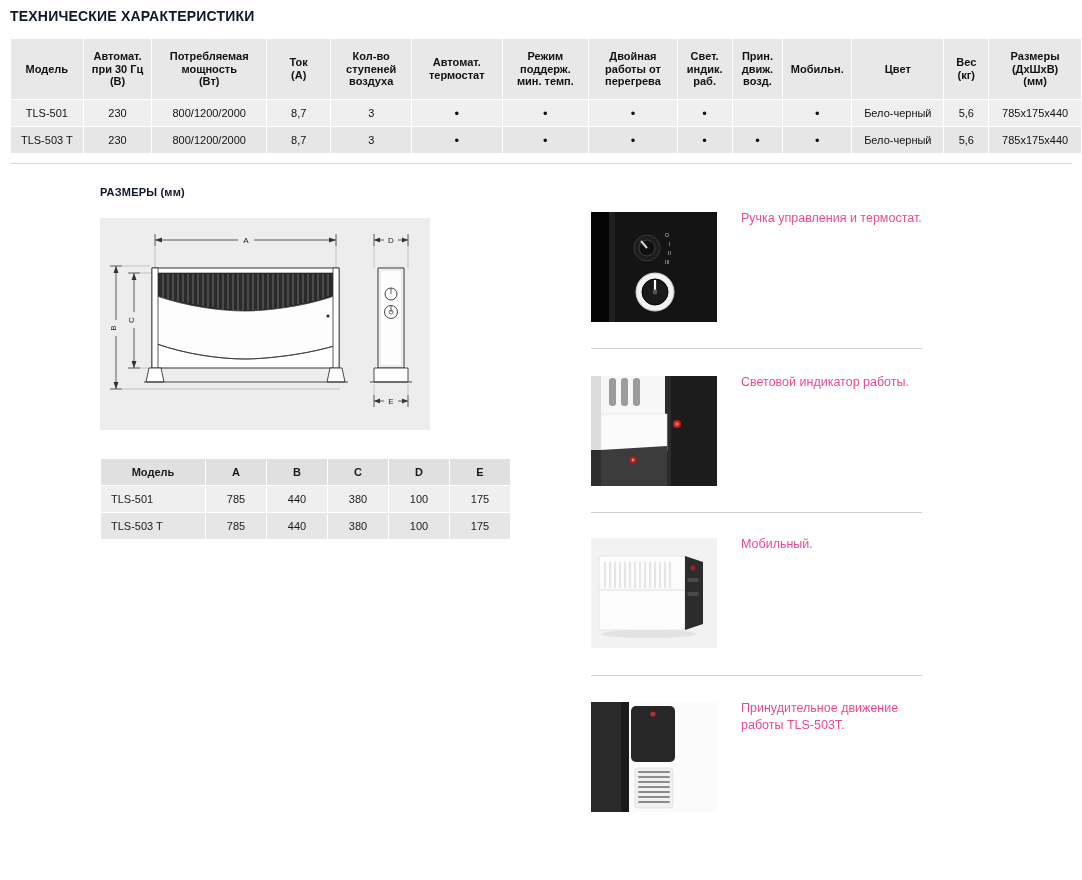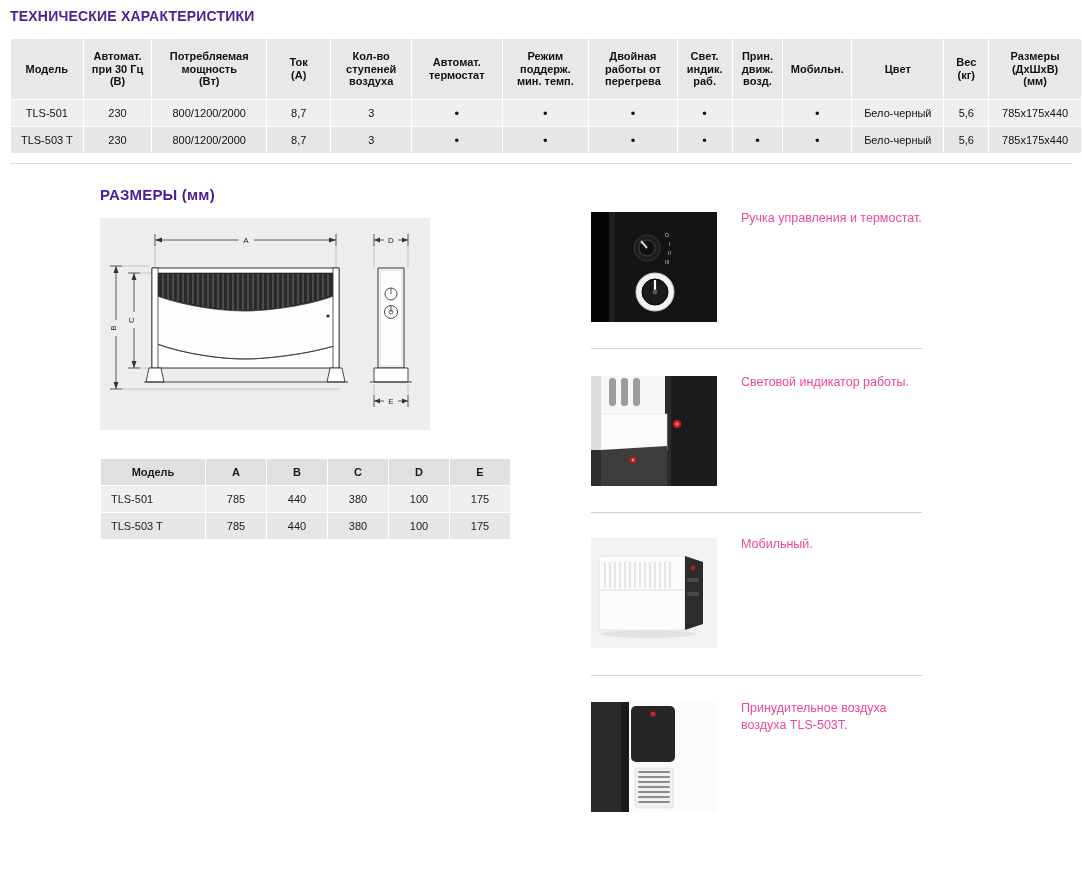--- a/index.html
+++ b/index.html
@@ -15,24 +15,24 @@
     color: #1a1a1a;
     overflow: hidden;
   }
 
   
   .section-title {
     position: absolute;
     font-size: 14px;
     font-weight: bold;
     letter-spacing: 0.2px;
-    color: #4c1d95;
+    color: #0f172a;
   }
   #spec-title { left: 10px; top: 8px; }
-  #dims-title { left: 100px; top: 186px; font-size: 15px; }
+  #dims-title { left: 100px; top: 186px; font-size: 11px; }
 
   
   #spec-table {
     position: absolute;
     left: 10px;
     top: 38px;
     border-collapse: collapse;
     font-size: 11px;
   }
   #spec-table th, #spec-table td {
@@ -516,14 +516,14 @@
         <line x1="48" y1="70" x2="78" y2="70"></line>
         <line x1="48" y1="75" x2="78" y2="75"></line>
         <line x1="48" y1="80" x2="78" y2="80"></line>
         <line x1="48" y1="85" x2="78" y2="85"></line>
         <line x1="48" y1="90" x2="78" y2="90"></line>
         <line x1="48" y1="95" x2="78" y2="95"></line>
         <line x1="48" y1="100" x2="78" y2="100"></line>
       </g>
     </svg>
   </div>
-  <div class="caption">Принудительное воздуха воздуха TLS-503T.</div>
+  <div class="caption">Принудительное движение работы TLS-503T.</div>
 </div>
 
 </body></html>

